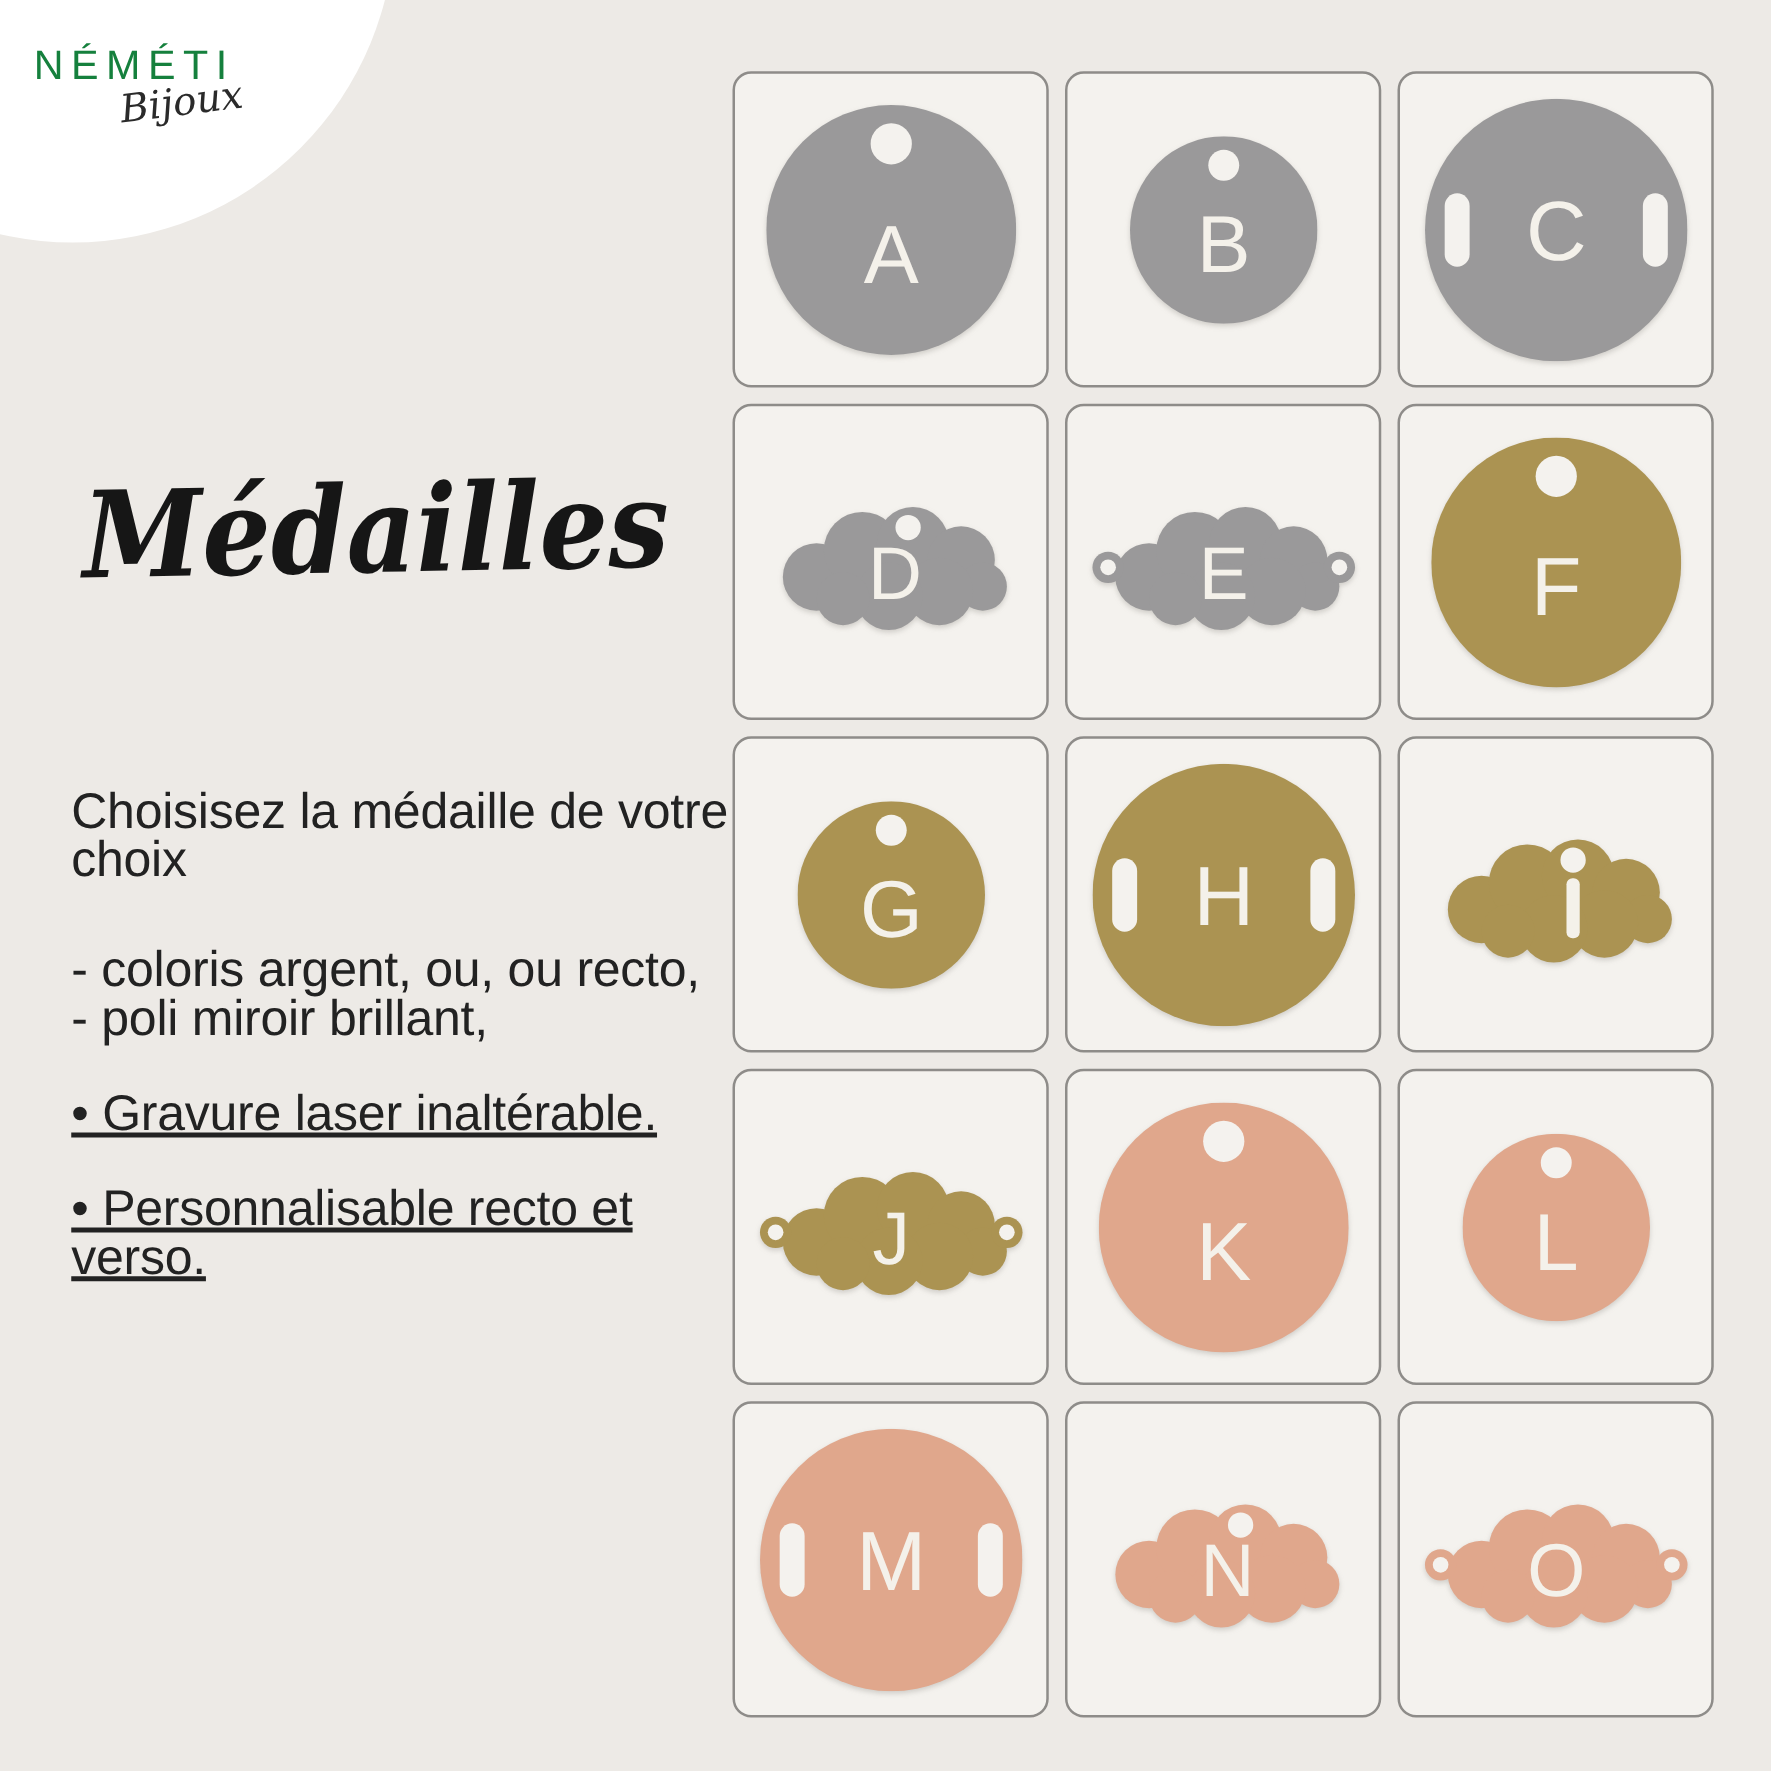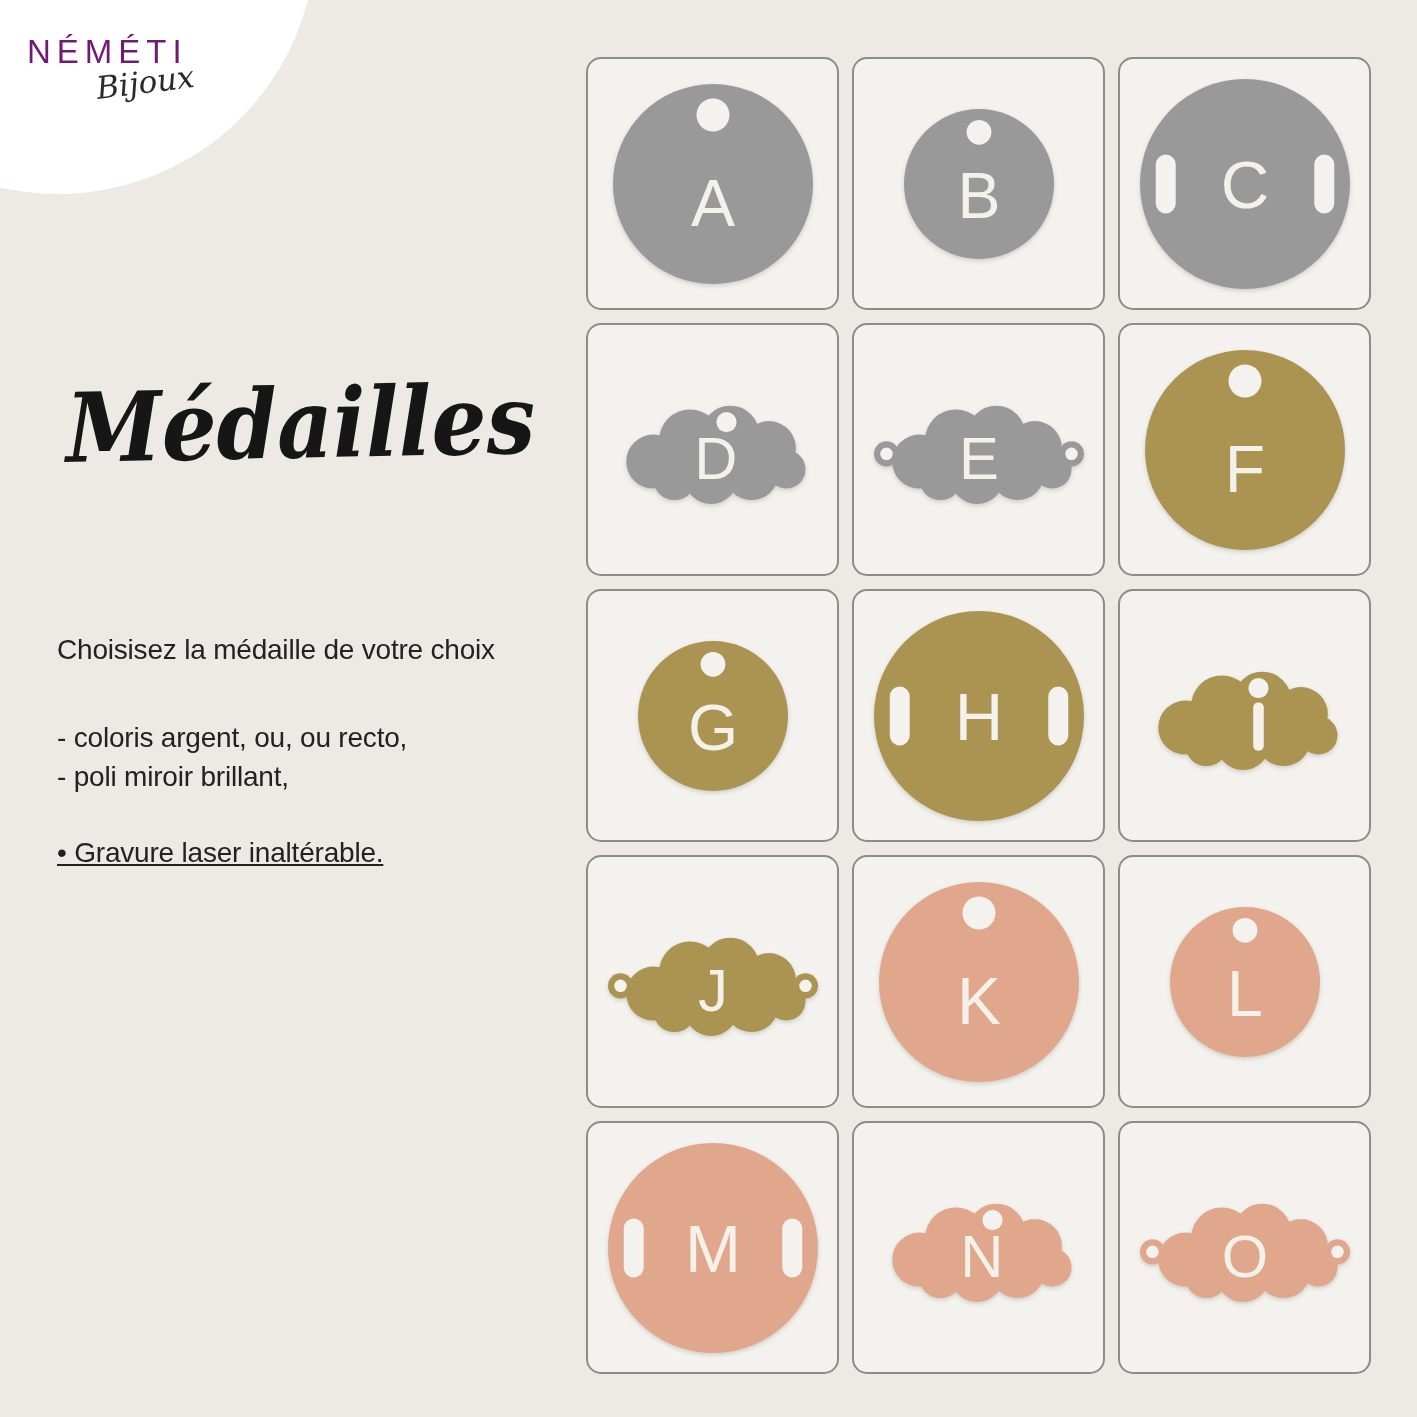--- a/index.html
+++ b/index.html
@@ -12,21 +12,21 @@
 
   
   .logo-circle {
     position:absolute; left:-200px; top:-322px;
     width:516px; height:516px;
     background:#ffffff; border-radius:50%;
   }
   .brand {
     position:absolute; left:27px; top:33px;
     font-size:33px; letter-spacing:6px;
-    color:#701a75; font-weight:400; white-space:nowrap;
+    color:#15803d; font-weight:400; white-space:nowrap;
   }
   .brand-sub {
     position:absolute; left:96px; top:64px;
     font-family:"DejaVu Serif", serif; font-style:italic;
     font-size:31px; color:#2a2a2a;
     transform:rotate(-7deg); white-space:nowrap;
   }
 
   
   .title {
@@ -35,21 +35,21 @@
     font-style:italic; font-weight:bold;
     font-size:96px; color:#161616;
     transform:scaleX(0.9) rotate(-1deg);
     transform-origin:left center;
     white-space:nowrap;
   }
 
   
   .copy {
     position:absolute; left:57px; top:630px; width:560px;
-    font-size:28px; line-height:39px;
+    font-size:40px; line-height:39px;
     color:#222222; letter-spacing:-0.2px;
   }
   .intro { margin:0 0 49px 0; }
   .feature-line { margin:0; }
   .bullet { margin:37px 0 0 0;text-decoration:underline; }
 
   
   .grid {
     position:absolute; left:586px; top:57px;
     display:grid;
@@ -75,20 +75,21 @@
 
 <div class="title">Médailles</div>
 
 <div class="copy">
   <p class="intro">Choisisez la médaille de votre choix</p>
   <div>
       <div class="feature-line">- coloris argent, ou, ou recto,</div>
       <div class="feature-line">- poli miroir brillant,</div>
     </div>
   <p class="bullet">• Gravure laser inaltérable.</p>
+  <p class="bullet">• Personnalisable recto et verso.</p>
 </div>
 
 <div class="grid">
     <div class="cell" style="background: rgb(244, 242, 238); border-color: rgb(142, 140, 137);">
       <svg class="medal" width="200" height="200" viewBox="0 0 200 200" xmlns="http://www.w3.org/2000/svg">
         <circle cx="100" cy="100" r="100" fill="#9a999a"></circle>
         <circle cx="100" cy="31" r="16.5" fill="#f4f2ee"></circle>
         <text x="100" y="142" text-anchor="middle" font-family="Liberation Sans, sans-serif" font-size="66" fill="#f4f1ea">A</text>
       </svg>
     </div>

